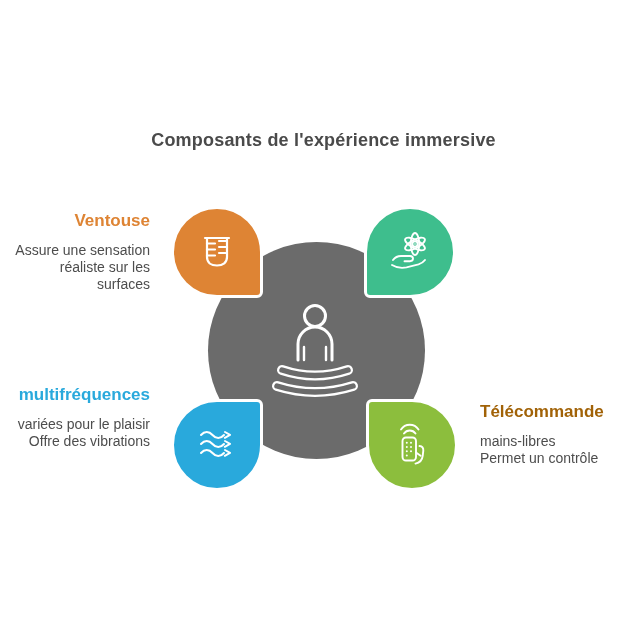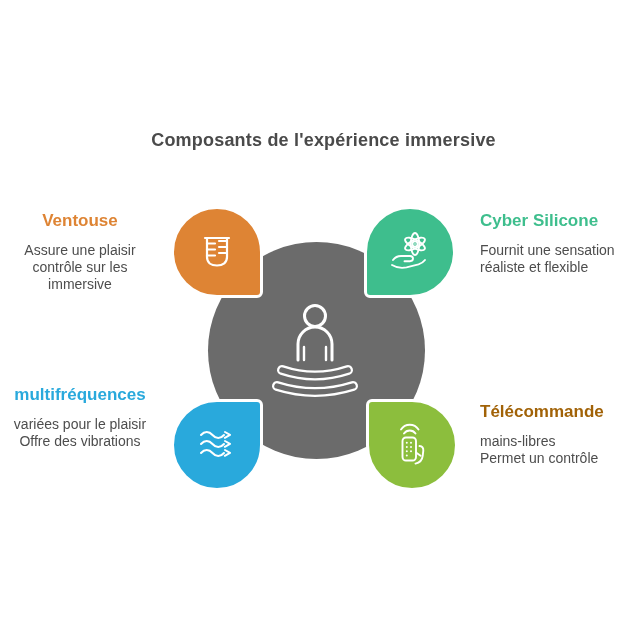--- a/index.html
+++ b/index.html
@@ -22,21 +22,21 @@
     position:absolute;width:92px;height:92px;z-index:2;box-sizing:border-box;
     border:3px solid #ffffff;display:flex;align-items:center;justify-content:center;
   }
   .bubble-ventouse{left:171px;top:206px;background:#de8434;border-radius:50% 50% 6px 50%;}
   .bubble-cyber{left:364px;top:206px;background:#3ebe8d;border-radius:50% 50% 50% 6px;}
   .bubble-moteurs{left:171px;top:399px;background:#29a9dc;border-radius:50% 6px 50% 50%;}
   .bubble-telecommande{left:366px;top:399px;background:#8cbe3d;border-radius:6px 50% 50% 50%;}
   .txt{position:absolute;z-index:3;}
   .txt .heading{font-size:17px;font-weight:bold;line-height:1.15;margin:0 0 11px 0;}
   .txt .body{font-size:14px;color:#4d4d4d;line-height:1.22;}
-  .txt-left-col{text-align:center;}
+  .txt-left-col{text-align:right;}
   .txt-right-col{text-align:left;}
   .txt-ventouse{left:10px;top:211px;width:140px;}
   .txt-ventouse .heading{color:#de8434;}
   .txt-cyber{left:480px;top:211px;width:150px;}
   .txt-cyber .heading{color:#3ebe8d;}
   .txt-moteurs{left:10px;top:385px;width:140px;}
   .txt-moteurs .heading{color:#29a9dc;}
   .txt-telecommande{left:480px;top:402px;width:150px;}
   .txt-telecommande .heading{color:#a16207;}
   svg{display:block;}
@@ -114,35 +114,26 @@
       <path d="M30.5 24 c2.6 .3 4 2 3.8 4.6 l-.6 5.2 c-.5 4.2 -3.2 7 -7.2 7.8"></path>
       <path d="M27 30.5 l4.6 3.2"></path>
     </svg>
   </div>
 
   <div class="txt txt-left-col txt-ventouse">
     <div class="heading">
       <div>Ventouse</div>
     </div>
     <div class="body">
-      <div>Assure une plaisir</div>
-      <div>contrôle sur les</div>
-      <div>immersive</div>
+      <div>Assure une sensation</div>
+      <div>réaliste sur les</div>
+      <div>surfaces</div>
     </div>
   </div>
 
-  <div class="txt txt-right-col txt-cyber">
-    <div class="heading">
-      <div>Cyber Silicone</div>
-    </div>
-    <div class="body">
-      <div>Fournit une sensation</div>
-      <div>réaliste et flexible</div>
-    </div>
-  </div>
 
   <div class="txt txt-left-col txt-moteurs">
     <div class="heading">
       <div>multifréquences</div>
     </div>
     <div class="body">
       <div>variées pour le plaisir</div>
       <div>Offre des vibrations</div>
     </div>
   </div>

